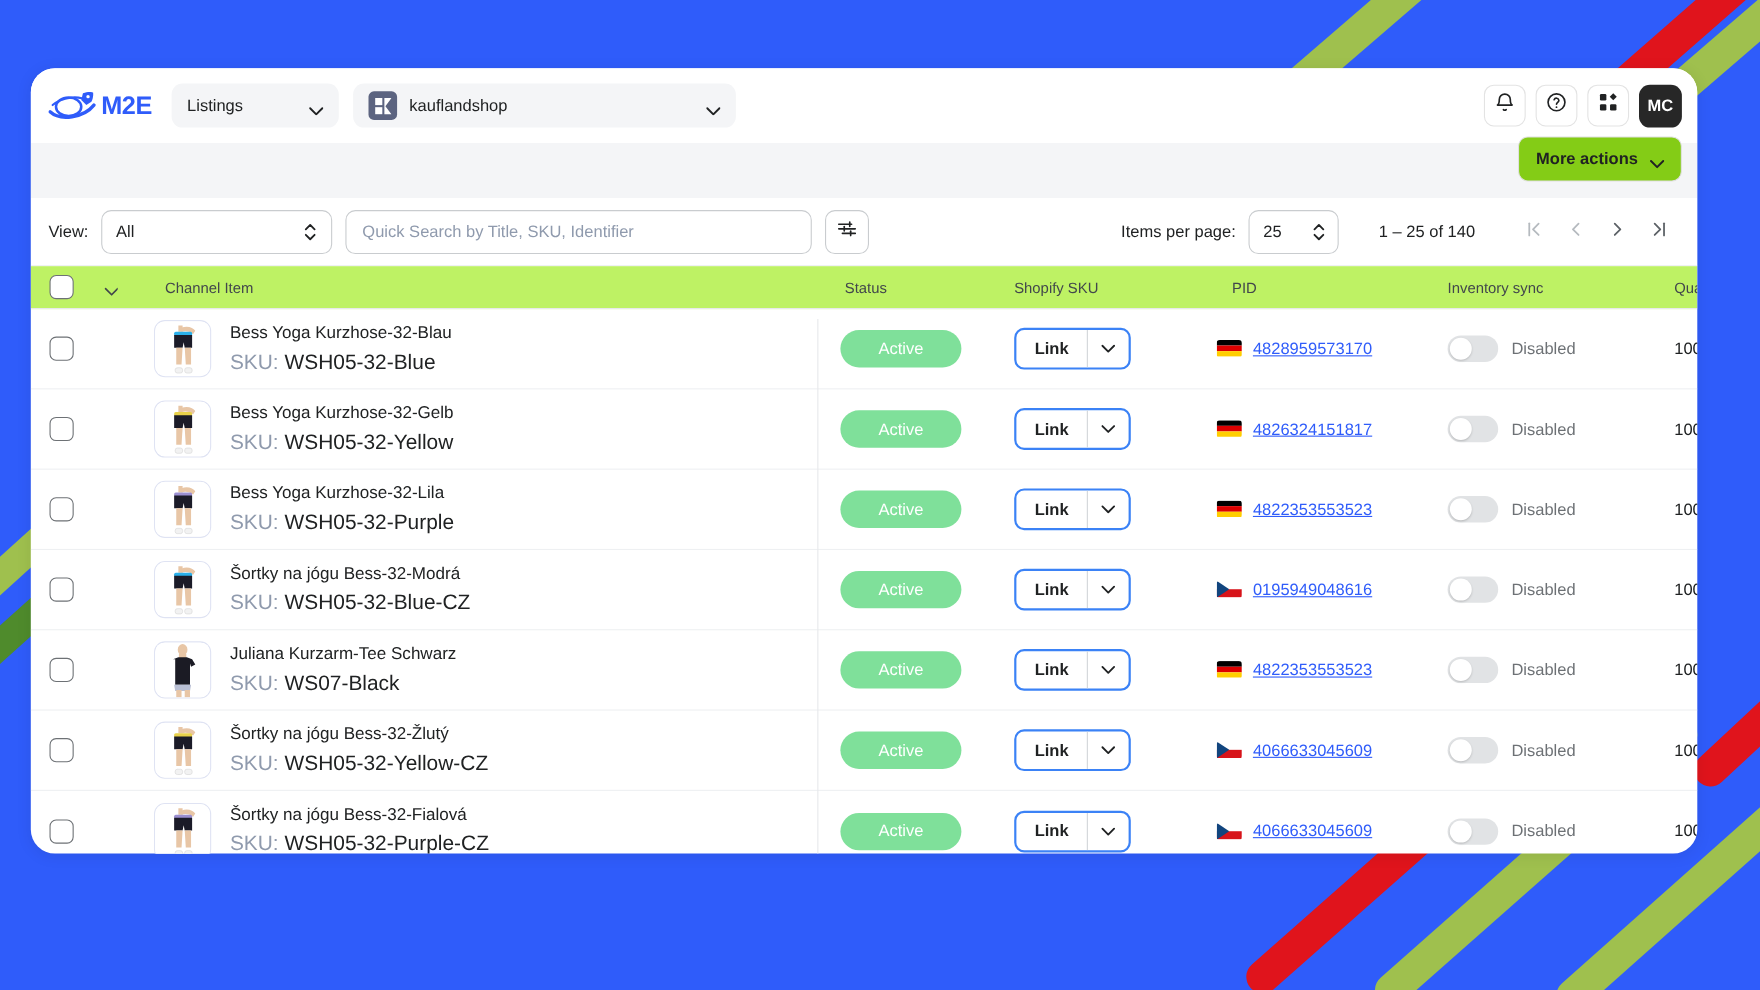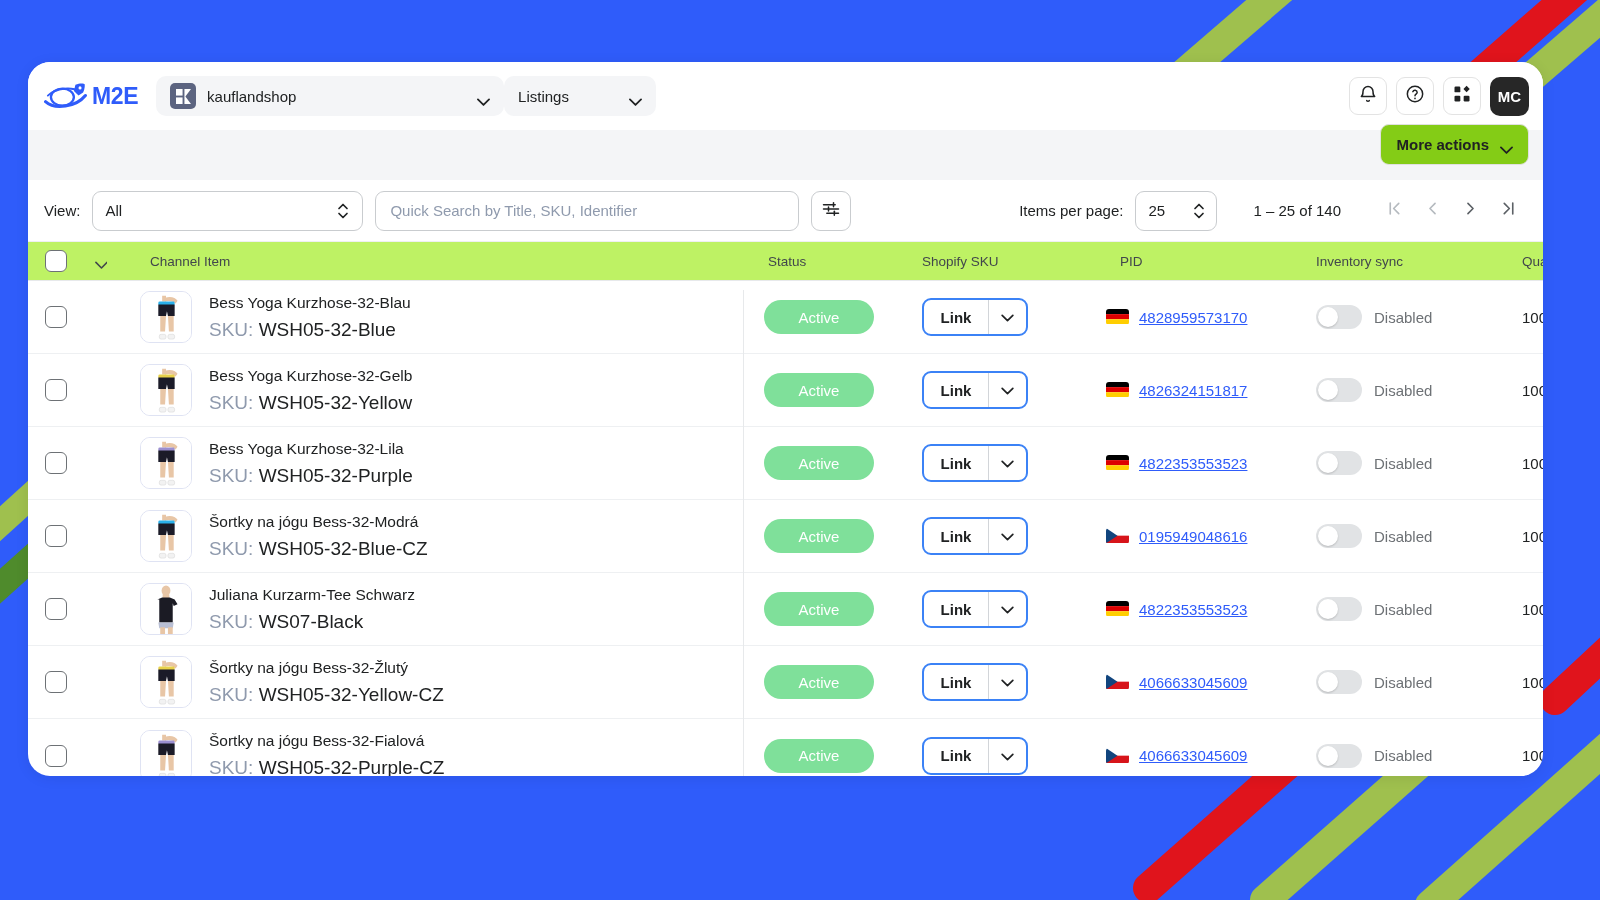--- a/index.html
+++ b/index.html
@@ -77,21 +77,21 @@
 
   
   .toolbar {
     height: 62px; background: #fff;
     display: flex; align-items: center;
     padding: 0 16px; gap: 12px;
     border-bottom: 1px solid #eef0f2;
   }
   .view-label { font-size: 15px; font-weight: 400; color: #202223; }
   .view-select {
-    width: 271px; height: 40px; border: 1px solid #c9cccf; border-radius: 9px;
+    width: 210px; height: 40px; border: 1px solid #c9cccf; border-radius: 9px;
     display: flex; align-items: center; padding: 0 12px;
     font-size: 15px; color: #202223; position: relative; cursor: pointer;
   }
   .view-select .updown { position: absolute; right: 13px; }
   .updown { width: 12px; height: 19px; }
   .search-box {
     width: 424px; height: 40px; border: 1px solid #c9cccf; border-radius: 9px;
     display: flex; align-items: center; padding: 0 14px; cursor: text;
   }
   .search-box input {
@@ -238,38 +238,38 @@
           </g>
           <g fill="#2f5cfa">
             <path d="M41 5 c7 -3 12 -1 12 -1 s1 5 -2 11 l-6 4 -6 -6 z"></path>
             <circle cx="47" cy="9" r="2" fill="#fff"></circle>
           </g>
         </svg>
       </span>
       <span class="logo-text">M2E</span>
     </div>
 
+    <div class="dd dd-listings">
+      <span>Listings</span>
+      <span class="chev">
+        <svg viewBox="0 0 14 9">
+            <path d="M1 1.5 L7 7.5 L13 1.5" fill="none" stroke="#202223" stroke-width="1.9" stroke-linecap="round" stroke-linejoin="round"></path>
+          </svg>
+      </span>
+    </div>
+
     <div class="dd dd-shop">
       <span class="kl-icon">
         <svg viewBox="0 0 16 16">
           <rect x="0" y="0" width="7" height="7" fill="#ffffff"></rect>
           <rect x="0" y="9" width="7" height="7" fill="#ffffff"></rect>
           <path d="M9 0 L16 0 L10 8 L16 16 L9 16 Z" fill="#ffffff"></path>
         </svg>
       </span>
       <span>kauflandshop</span>
-      <span class="chev">
-        <svg viewBox="0 0 14 9">
-            <path d="M1 1.5 L7 7.5 L13 1.5" fill="none" stroke="#202223" stroke-width="1.9" stroke-linecap="round" stroke-linejoin="round"></path>
-          </svg>
-      </span>
-    </div>
-
-    <div class="dd dd-listings">
-      <span>Listings</span>
       <span class="chev">
         <svg viewBox="0 0 14 9">
             <path d="M1 1.5 L7 7.5 L13 1.5" fill="none" stroke="#202223" stroke-width="1.9" stroke-linecap="round" stroke-linejoin="round"></path>
           </svg>
       </span>
     </div>
 
     <div class="top-right">
       <div class="icon-btn">
         <span>

